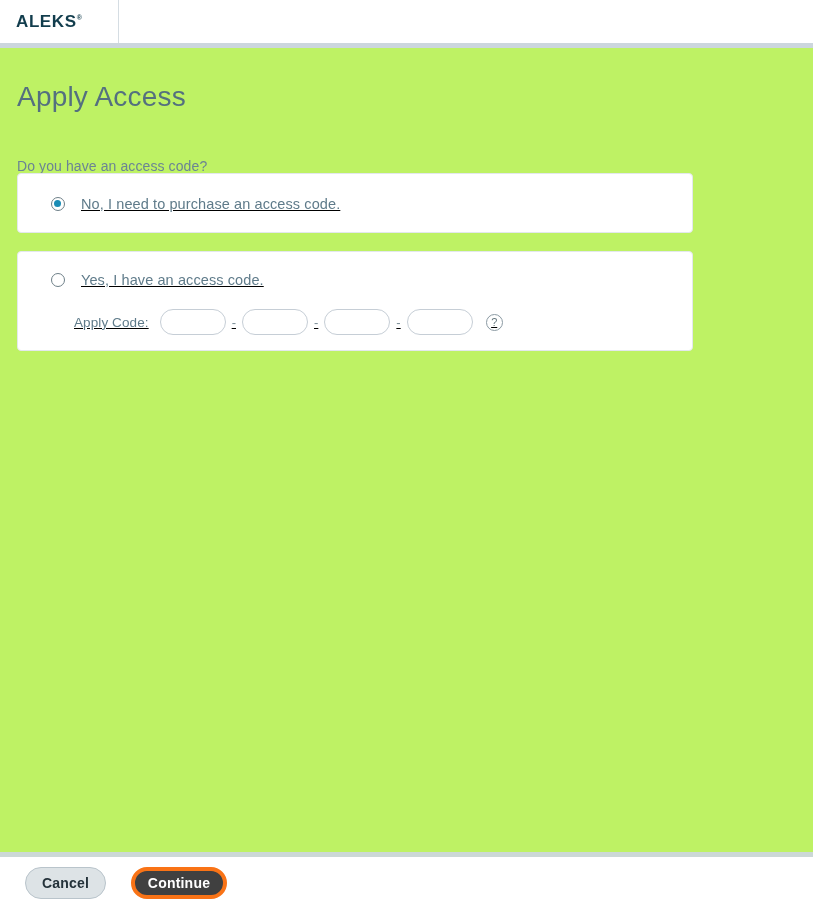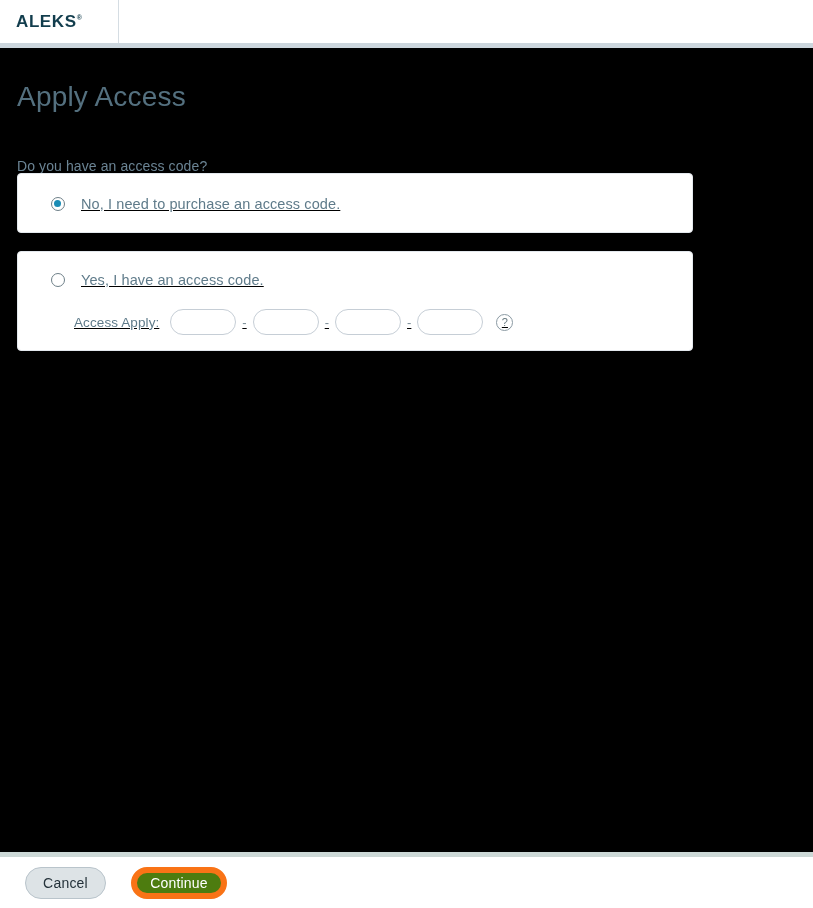--- a/index.html
+++ b/index.html
@@ -60,21 +60,21 @@
     height: 5px;
     background: #ccd6dd;
   }
 
   
   .content {
     position: absolute;
     top: 48px; left: 0;
     width: 813px;
     height: 804px;
-    background: #000000;
+    background: #bef264;
     padding-left: 39px;
   }
   .page-title {
     position: absolute;
     top: 33px;
     left: 17px;
     font-size: 28px;
     font-weight: normal;
     color: #54707f;
     letter-spacing: 0.2px;
@@ -204,38 +204,38 @@
     background: #ffffff;
     display: flex;
     align-items: center;
     padding-left: 25px;
   }
   .btn {
     height: 32px;
     border-radius: 16px;
     font-family: "Liberation Sans", sans-serif;
     font-size: 14px;
-    font-weight: normal;
+    font-weight: bold;
     cursor: pointer;
     display: inline-flex;
     align-items: center;
     justify-content: center;
     letter-spacing: 0.2px;
   }
   .btn-cancel {
     width: 81px;
     background: #dde3e6;
     border: 1px solid #b9c4cb;
     color: #24323a;
   }
   .btn-continue {
     width: 96px;
     margin-left: 25px;
-    background: #4d7c0f;
-    border: 6px solid #f97316;
+    background: #404040;
+    border: 4px solid #f97316;
     color: #ffffff;
   }
 </style>
 </head>
 <body>
 
 <div class="header">
   <div class="logo-cell">
     <span class="logo-text"><span>ALEKS</span><span class="logo-reg">®</span></span>
   </div>
@@ -255,21 +255,21 @@
       <span class="radio-label">No, I need to purchase an access code.</span>
     </div>
   </div>
 
   <div class="card card-two">
     <div class="radio-row">
       <span class="radio"></span>
       <span class="radio-label">Yes, I have an access code.</span>
     </div>
     <div class="code-row">
-      <span class="code-label">Access Apply:</span>
+      <span class="code-label">Apply Code:</span>
       <input class="code-input" type="text" value="" style="">
       <span class="code-dash">-</span>
       <input class="code-input" type="text" value="" style="">
       <span class="code-dash">-</span>
       <input class="code-input" type="text" value="" style="">
       <span class="code-dash">-</span>
       <input class="code-input" type="text" value="" style="">
       <span class="help-icon">?</span>
     </div>
   </div>

